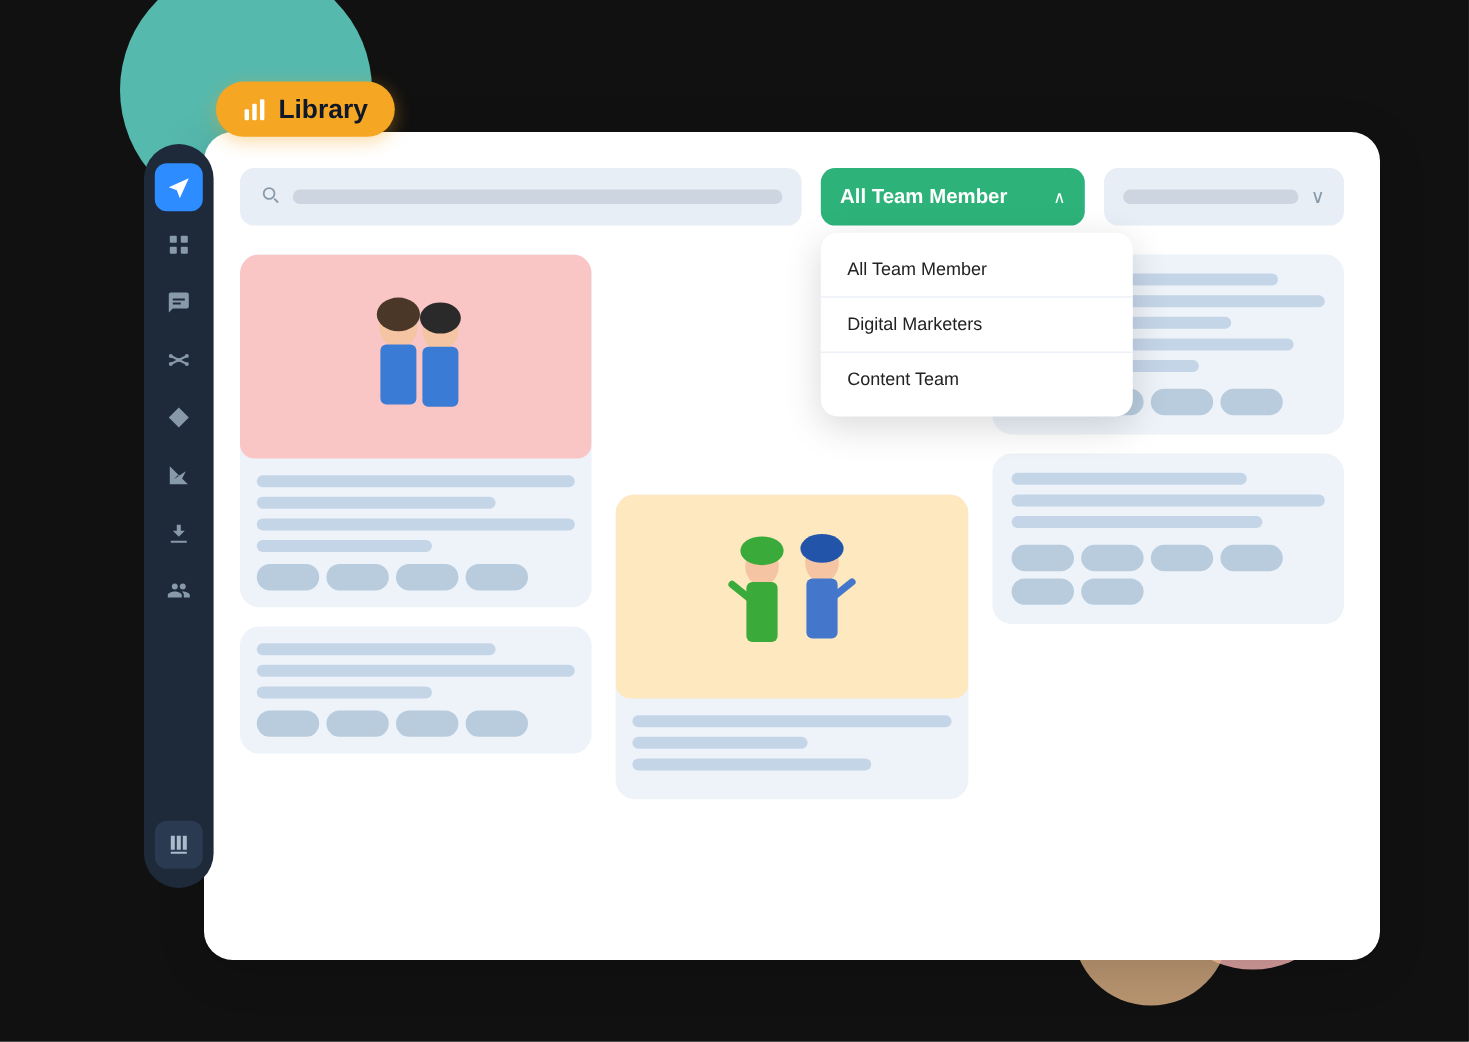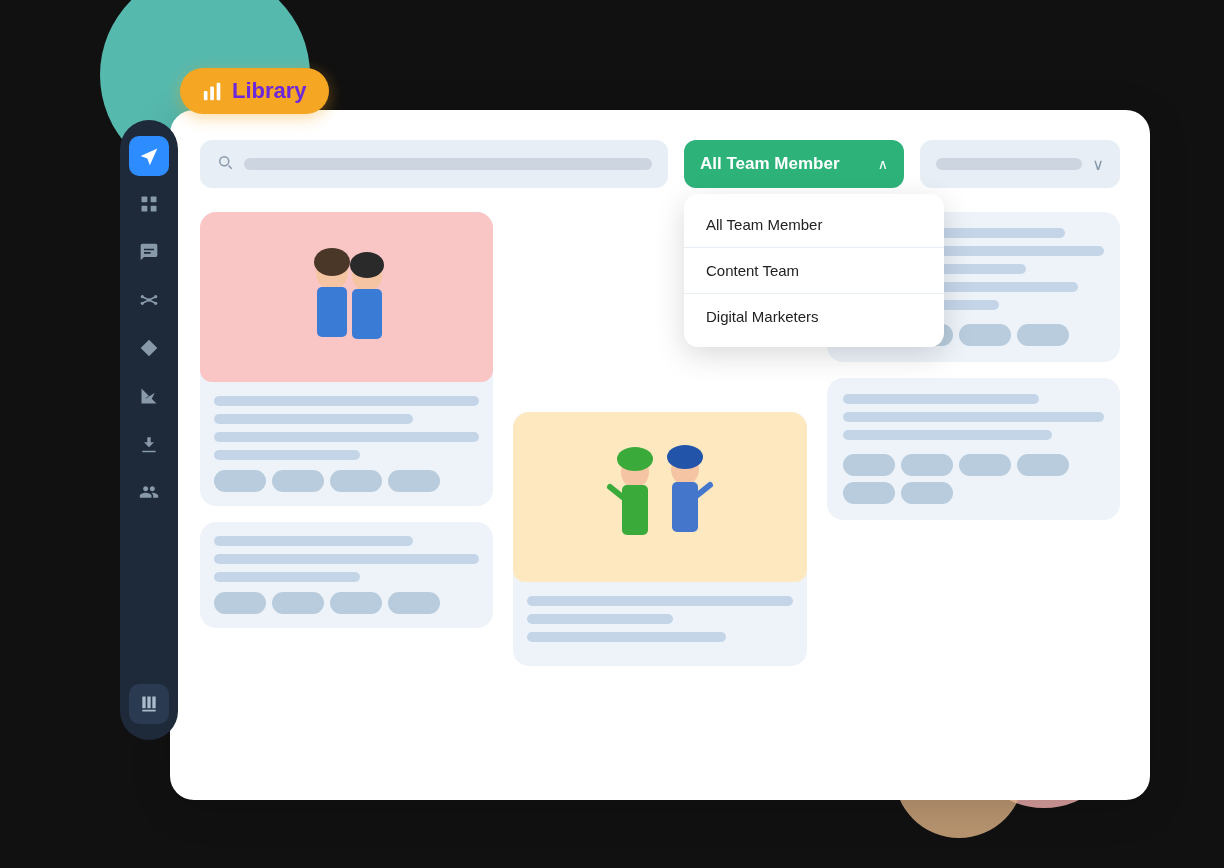--- a/index.html
+++ b/index.html
@@ -89,21 +89,21 @@
       display: flex;
       align-items: center;
       gap: 8px;
       z-index: 20;
       box-shadow: 0 4px 15px rgba(245,166,35,0.4);
     }
 
     .library-badge-text {
       font-size: 22px;
       font-weight: 700;
-      color: #6d28d9;
+      color: #0f172a;
     }
 
     
     .main-card {
       position: absolute;
       left: 170px;
       top: 110px;
       width: 980px;
       height: 690px;
       background: white;
@@ -398,22 +398,22 @@
         </span>
         <div class="search-box-inner"></div>
       </div>
 
       <div class="dropdown-green" style="position:relative;">
         <span class="dropdown-green-text">All Team Member</span>
         <span class="dropdown-green-arrow">∧</span>
 
         <div class="dropdown-menu">
           <div class="dropdown-item">All Team Member</div>
+          <div class="dropdown-item">Digital Marketers</div>
           <div class="dropdown-item">Content Team</div>
-          <div class="dropdown-item">Digital Marketers</div>
         </div>
       </div>
 
       <div class="filter-right">
         <div class="filter-right-inner"></div>
         <span style="color:#8899aa;">∨</span>
       </div>
     </div>
 
     <div class="content-grid">

